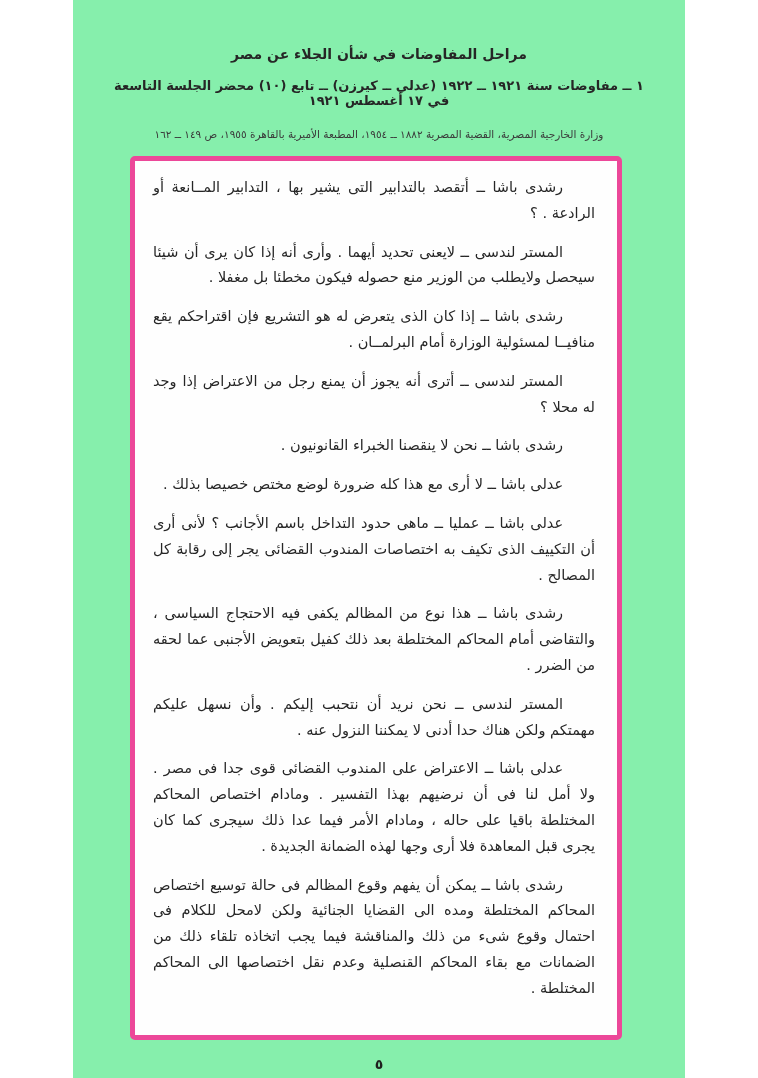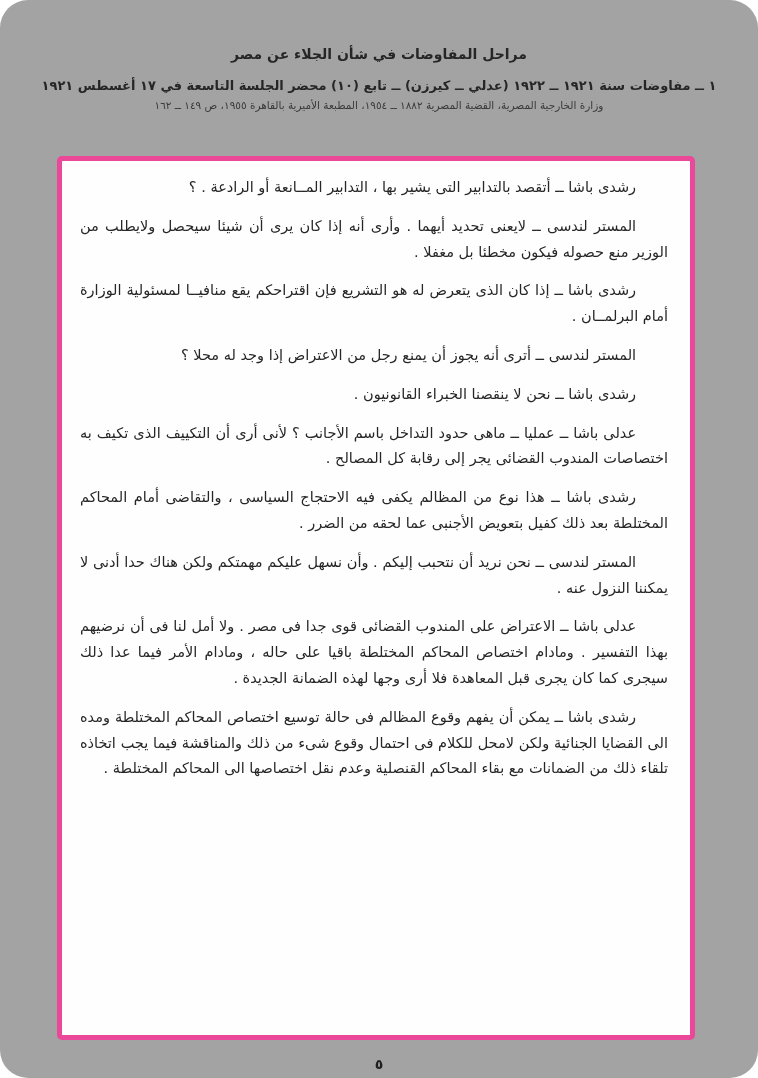--- a/index.html
+++ b/index.html
@@ -1,39 +1,38 @@
 <!DOCTYPE html>
 <html lang="ar" dir="rtl"><head>
 <meta charset="utf-8">
 <style>
   html,body { margin:0; padding:0; background:#ffffff; }
   .page {
     position:relative;
-    width:758px;
+    width:612px;
     height:1078px;
     margin:0 auto;
-    background:#a3a3a3;
+    background:#86efac;
     font-family:"DejaVu Sans", sans-serif;
     color:#262626;
     direction:rtl;
     overflow:hidden;
     box-sizing:border-box;
-    border-radius:28px;
   }
   .header { text-align:center; padding-top:46px; }
   .doc-title {
     font-size:14px;
     font-weight:bold;
     letter-spacing:0.5px;
     margin:0 0 16px 0;
   }
   .doc-subtitle {
     font-size:13px;
     font-weight:bold;
-    margin:0 auto 6px auto;
+    margin:0 auto 20px auto;
     padding:0 40px;
   }
   .doc-source {
     font-size:10.5px;
     color:#3a3a3a;
     margin:0 auto;
     padding:0 40px;
   }
   .green-box {
     position:absolute;
@@ -78,20 +77,21 @@
     <div class="doc-source">وزارة الخارجية المصرية، القضية المصرية ١٨٨٢ ــ ١٩٥٤، المطبعة الأميرية بالقاهرة ١٩٥٥، ص ١٤٩ ــ ١٦٢</div>
   </div>
 
   <div class="green-box">
     <div id="dialogue">
         <p class="para"><span class="speaker">رشدى باشا</span><span> ــ </span><span>أتقصد بالتدابير التى يشير بها ، التدابير المــانعة أو الرادعة . ؟</span></p>
         <p class="para"><span class="speaker">المستر لندسى</span><span> ــ </span><span>لايعنى تحديد أيهما . وأرى أنه إذا كان يرى أن شيئا سيحصل ولايطلب من الوزير منع حصوله فيكون مخطئا بل مغفلا .</span></p>
         <p class="para"><span class="speaker">رشدى باشا</span><span> ــ </span><span>إذا كان الذى يتعرض له هو التشريع فإن اقتراحكم يقع منافيــا لمسئولية الوزارة أمام البرلمــان .</span></p>
         <p class="para"><span class="speaker">المستر لندسى</span><span> ــ </span><span>أترى أنه يجوز أن يمنع رجل من الاعتراض إذا وجد له محلا ؟</span></p>
         <p class="para"><span class="speaker">رشدى باشا</span><span> ــ </span><span>نحن لا ينقصنا الخبراء القانونيون .</span></p>
+        <p class="para"><span class="speaker">عدلى باشا</span><span> ــ </span><span>لا أرى مع هذا كله ضرورة لوضع مختص خصيصا بذلك .</span></p>
         <p class="para"><span class="speaker">عدلى باشا</span><span> ــ </span><span>عمليا ــ ماهى حدود التداخل باسم الأجانب ؟ لأنى أرى أن التكييف الذى تكيف به اختصاصات المندوب القضائى يجر إلى رقابة كل المصالح .</span></p>
         <p class="para"><span class="speaker">رشدى باشا</span><span> ــ </span><span>هذا نوع من المظالم يكفى فيه الاحتجاج السياسى ، والتقاضى أمام المحاكم المختلطة بعد ذلك كفيل بتعويض الأجنبى عما لحقه من الضرر .</span></p>
         <p class="para"><span class="speaker">المستر لندسى</span><span> ــ </span><span>نحن نريد أن نتحبب إليكم . وأن نسهل عليكم مهمتكم ولكن هناك حدا أدنى لا يمكننا النزول عنه .</span></p>
         <p class="para"><span class="speaker">عدلى باشا</span><span> ــ </span><span>الاعتراض على المندوب القضائى قوى جدا فى مصر . ولا أمل لنا فى أن نرضيهم بهذا التفسير . ومادام اختصاص المحاكم المختلطة باقيا على حاله ، ومادام الأمر فيما عدا ذلك سيجرى كما كان يجرى قبل المعاهدة فلا أرى وجها لهذه الضمانة الجديدة .</span></p>
         <p class="para"><span class="speaker">رشدى باشا</span><span> ــ </span><span>يمكن أن يفهم وقوع المظالم فى حالة توسيع اختصاص المحاكم المختلطة ومده الى القضايا الجنائية ولكن لامحل للكلام فى احتمال وقوع شىء من ذلك والمناقشة فيما يجب اتخاذه تلقاء ذلك من الضمانات مع بقاء المحاكم القنصلية وعدم نقل اختصاصها الى المحاكم المختلطة .</span></p>
       </div>
   </div>
 
   <div class="page-number">٥</div>
 

